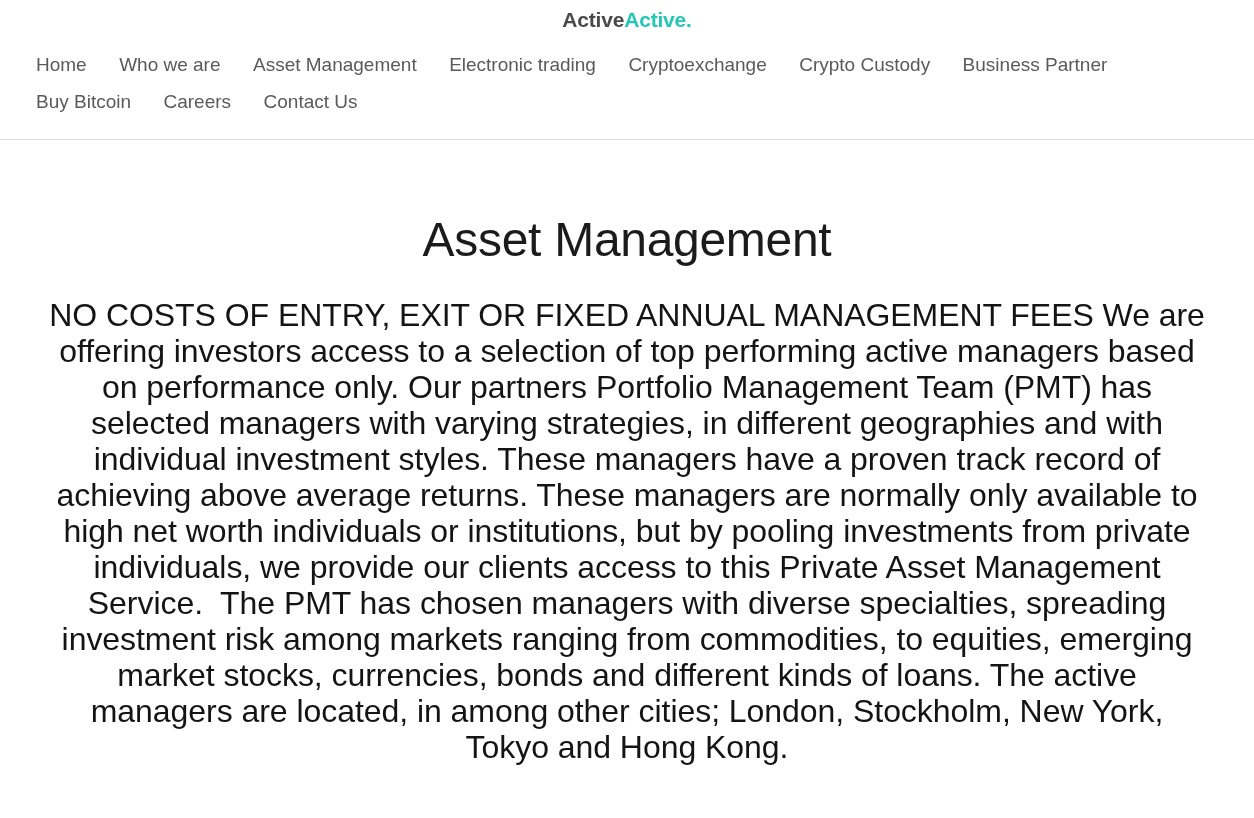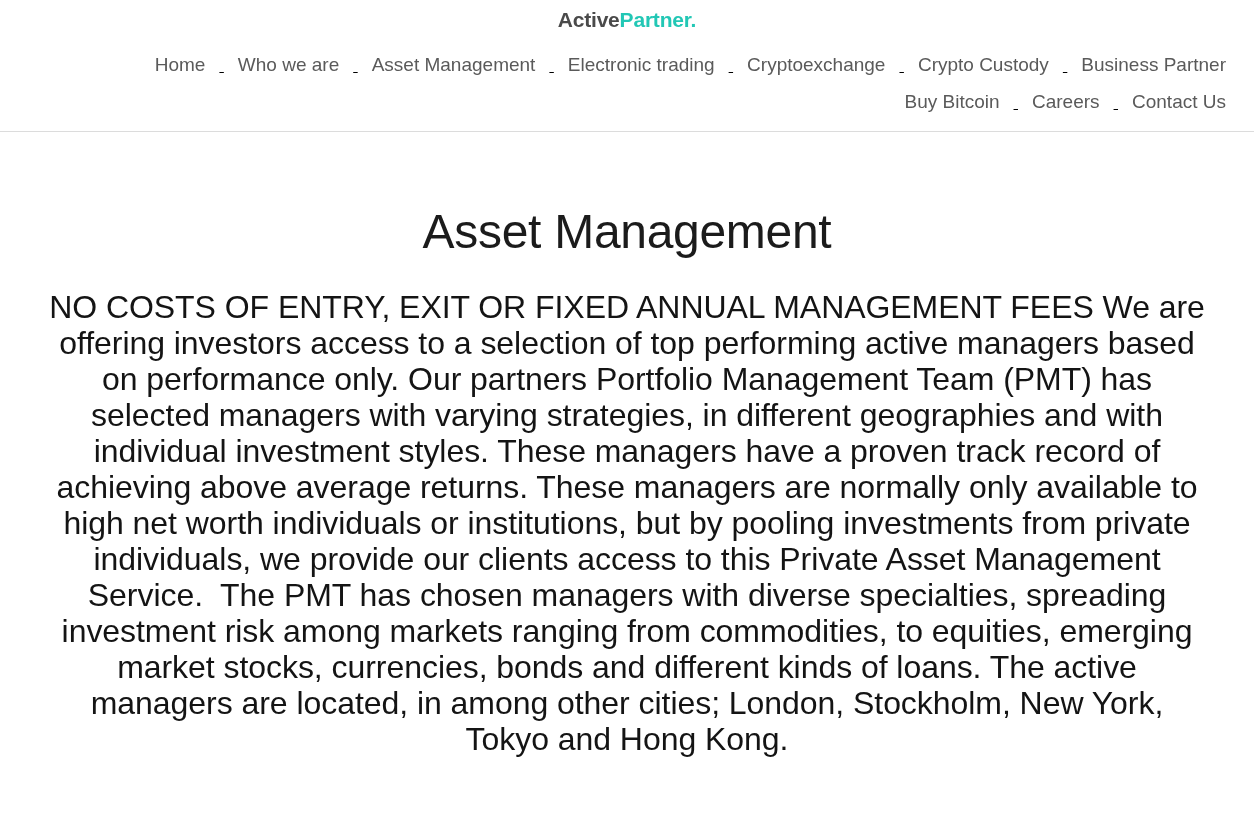--- a/index.html
+++ b/index.html
@@ -51,25 +51,24 @@
 
   .main-nav {
     width: 100%;
     text-align: center;
     padding: 0 14px;
     margin-top: 11px;
   }
 
   .nav-list {
     list-style: none;
-    margin: 0;
+    margin: 8px;
     padding: 0;
-    text-align: right;
+    text-align: left;
     line-height: 36px;
-    text-decoration: underline;
   }
 
   .nav-list li {
     display: inline-block;
     margin: 0;
     padding: 0;
   }
 
   .nav-link {
     display: inline-block;
@@ -117,21 +116,21 @@
   .spacer-bottom { height: 150px; }
 </style>
 </head>
 <body>
 
 <div class="page">
 
   <header class="site-header">
 
     <div class="brand-row">
-      <a class="brand" href="#"><span class="brand-a">Active</span><span class="brand-b">Partner.</span></a>
+      <a class="brand" href="#"><span class="brand-a">Active</span><span class="brand-b">Active.</span></a>
     </div>
 
     <nav class="main-nav">
       <ul class="nav-list">
         <li><a class="nav-link" href="#">Home</a></li>
         <li><a class="nav-link" href="#">Who we are</a></li>
         <li><a class="nav-link" href="#">Asset Management</a></li>
         <li><a class="nav-link" href="#">Electronic trading</a></li>
         <li><a class="nav-link" href="#">Cryptoexchange</a></li>
         <li><a class="nav-link" href="#">Crypto Custody</a></li>

